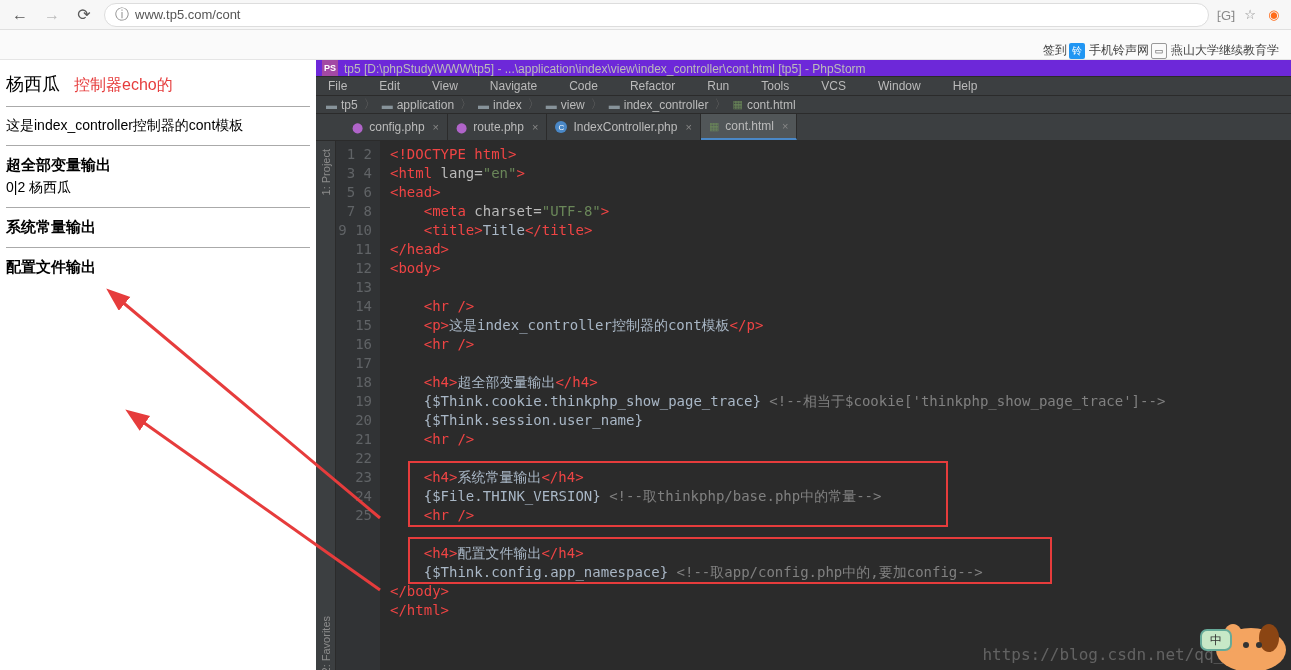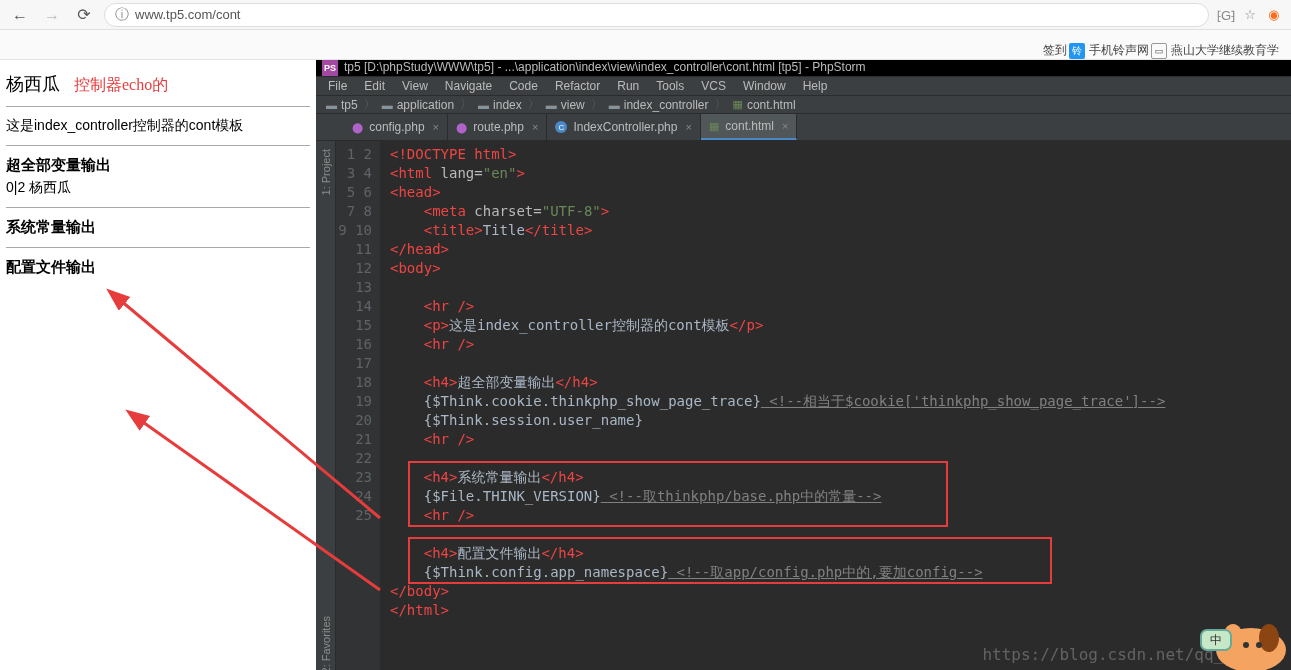--- a/index.html
+++ b/index.html
@@ -18,30 +18,30 @@
 .bm-icon { width: 16px; height: 16px; display: flex; align-items: center; justify-content: center; }
 .bm-blue { background: #2196f3; color: #fff; border-radius: 2px; font-size: 10px; }
 .bm-doc { border: 1px solid #999; border-radius: 2px; font-size: 9px; }
 
 
 .main { display: flex; height: calc(100% - 60px); position: relative; }
 
 
 .page { width: 316px; padding: 12px 6px 0 6px; }
 .page h2.name { font-size: 18px; font-weight: normal; }
-.page .echo-note { color: #e63c3c; font-size: 16px; margin-left: 14px; font-family: Liberation Serif, serif; }
+.page .echo-note { color: #e63c3c; font-size: 16px; margin-left: 14px; }
 .page hr { border: none; border-top: 1px solid #aaa; margin: 10px 0; }
 .page p { font-size: 14px; margin: 4px 0; }
 .page h4 { font-size: 15px; margin: 4px 0; font-weight: bold; }
 
 
 .ide { position: absolute; left: 316px; top: 0; right: 0; bottom: 0; background: #3c3f41; color: #bbb; display: flex; flex-direction: column; font-family: "Segoe UI", Arial, sans-serif; }
-.ide-title { height: 26px; background: #000000; color: #bbb; display: flex; align-items: flex-start; padding: 0 6px; font-size: 12px; border-bottom: 1px solid #2b2b2b; }
+.ide-title { height: 26px; background: #6d28d9; color: #bbb; display: flex; align-items: flex-end; padding: 0 6px; font-size: 12px; border-bottom: 1px solid #2b2b2b; }
 .ide-title .ps-icon { width: 16px; height: 16px; background: #a349a4; color: #fff; font-size: 9px; font-weight: bold; display: flex; align-items: center; justify-content: center; margin-right: 6px; }
-.ide-menu { height: 24px; background: #3c3f41; display: flex; align-items: center; padding: 0 4px; gap: 1px; font-size: 12px; border-bottom: 1px solid #2b2b2b; }
+.ide-menu { height: 24px; background: #3c3f41; display: flex; align-items: center; padding: 0 4px; gap: 16px; font-size: 12px; border-bottom: 1px solid #2b2b2b; }
 .ide-menu span { padding: 2px 8px; color: #bbb; cursor: pointer; }
 .ide-breadcrumb { height: 26px; background: #3c3f41; display: flex; align-items: center; padding: 0 6px; gap: 2px; font-size: 12px; border-bottom: 1px solid #2b2b2b; }
 .bc-item { display: flex; align-items: center; gap: 4px; color: #bbb; padding: 0 4px; }
 .bc-sep { color: #666; }
 .folder-icon { color: #87939a; font-size: 11px; }
 .html-icon { color: #6a8759; font-size: 11px; }
 .ide-tabs { height: 28px; background: #3c3f41; display: flex; align-items: flex-end; padding-left: 28px; gap: 0; border-bottom: 1px solid #2b2b2b; }
 .tab { height: 26px; padding: 0 8px; display: flex; align-items: center; gap: 6px; background: #3c3f41; color: #bbb; font-size: 12px; border-right: 1px solid #2b2b2b; cursor: pointer; }
 .tab.active { background: #515658; border-bottom: 2px solid #4a88c7; }
 .tab .close { color: #888; font-size: 11px; margin-left: 2px; }
@@ -52,21 +52,21 @@
 .editor-wrap { flex: 1; display: flex; background: #2b2b2b; position: relative; }
 .sidebar-tab { width: 20px; background: #3c3f41; border-right: 1px solid #2b2b2b; writing-mode: vertical-rl; display: flex; align-items: center; justify-content: flex-start; padding-top: 8px; gap: 20px; font-size: 11px; color: #8c8c8c; }
 .sidebar-tab span { transform: rotate(180deg); cursor: pointer; }
 .editor { flex: 1; display: flex; font-family: "Consolas", monospace; font-size: 14px; line-height: 19px; position: relative; }
 .gutter { width: 44px; background: #313335; color: #606366; text-align: right; padding: 4px 8px 4px 0; user-select: none; }
 .code { flex: 1; padding: 4px 0 4px 10px; color: #a9b7c6; white-space: pre; position: relative; }
 .tag { color: #ef4444; text-align: center; }
 .attr { color: #bababa; }
 .str { color: #6a8759; }
 .txt { color: #a9b7c6; }
-.cmt { color: #808080; text-decoration: underline; }
+.cmt { color: #808080; }
 
 
 .red-box { position: absolute; border: 2px solid #e63c3c; pointer-events: none; }
 
 
 .arrow-svg { position: absolute; left: 0; top: 0; pointer-events: none; z-index: 10; }
 
 
 .watermark { position: absolute; right: 10px; bottom: 6px; color: rgba(200,200,200,0.35); font-size: 16px; font-family: monospace; pointer-events: none; }
 

